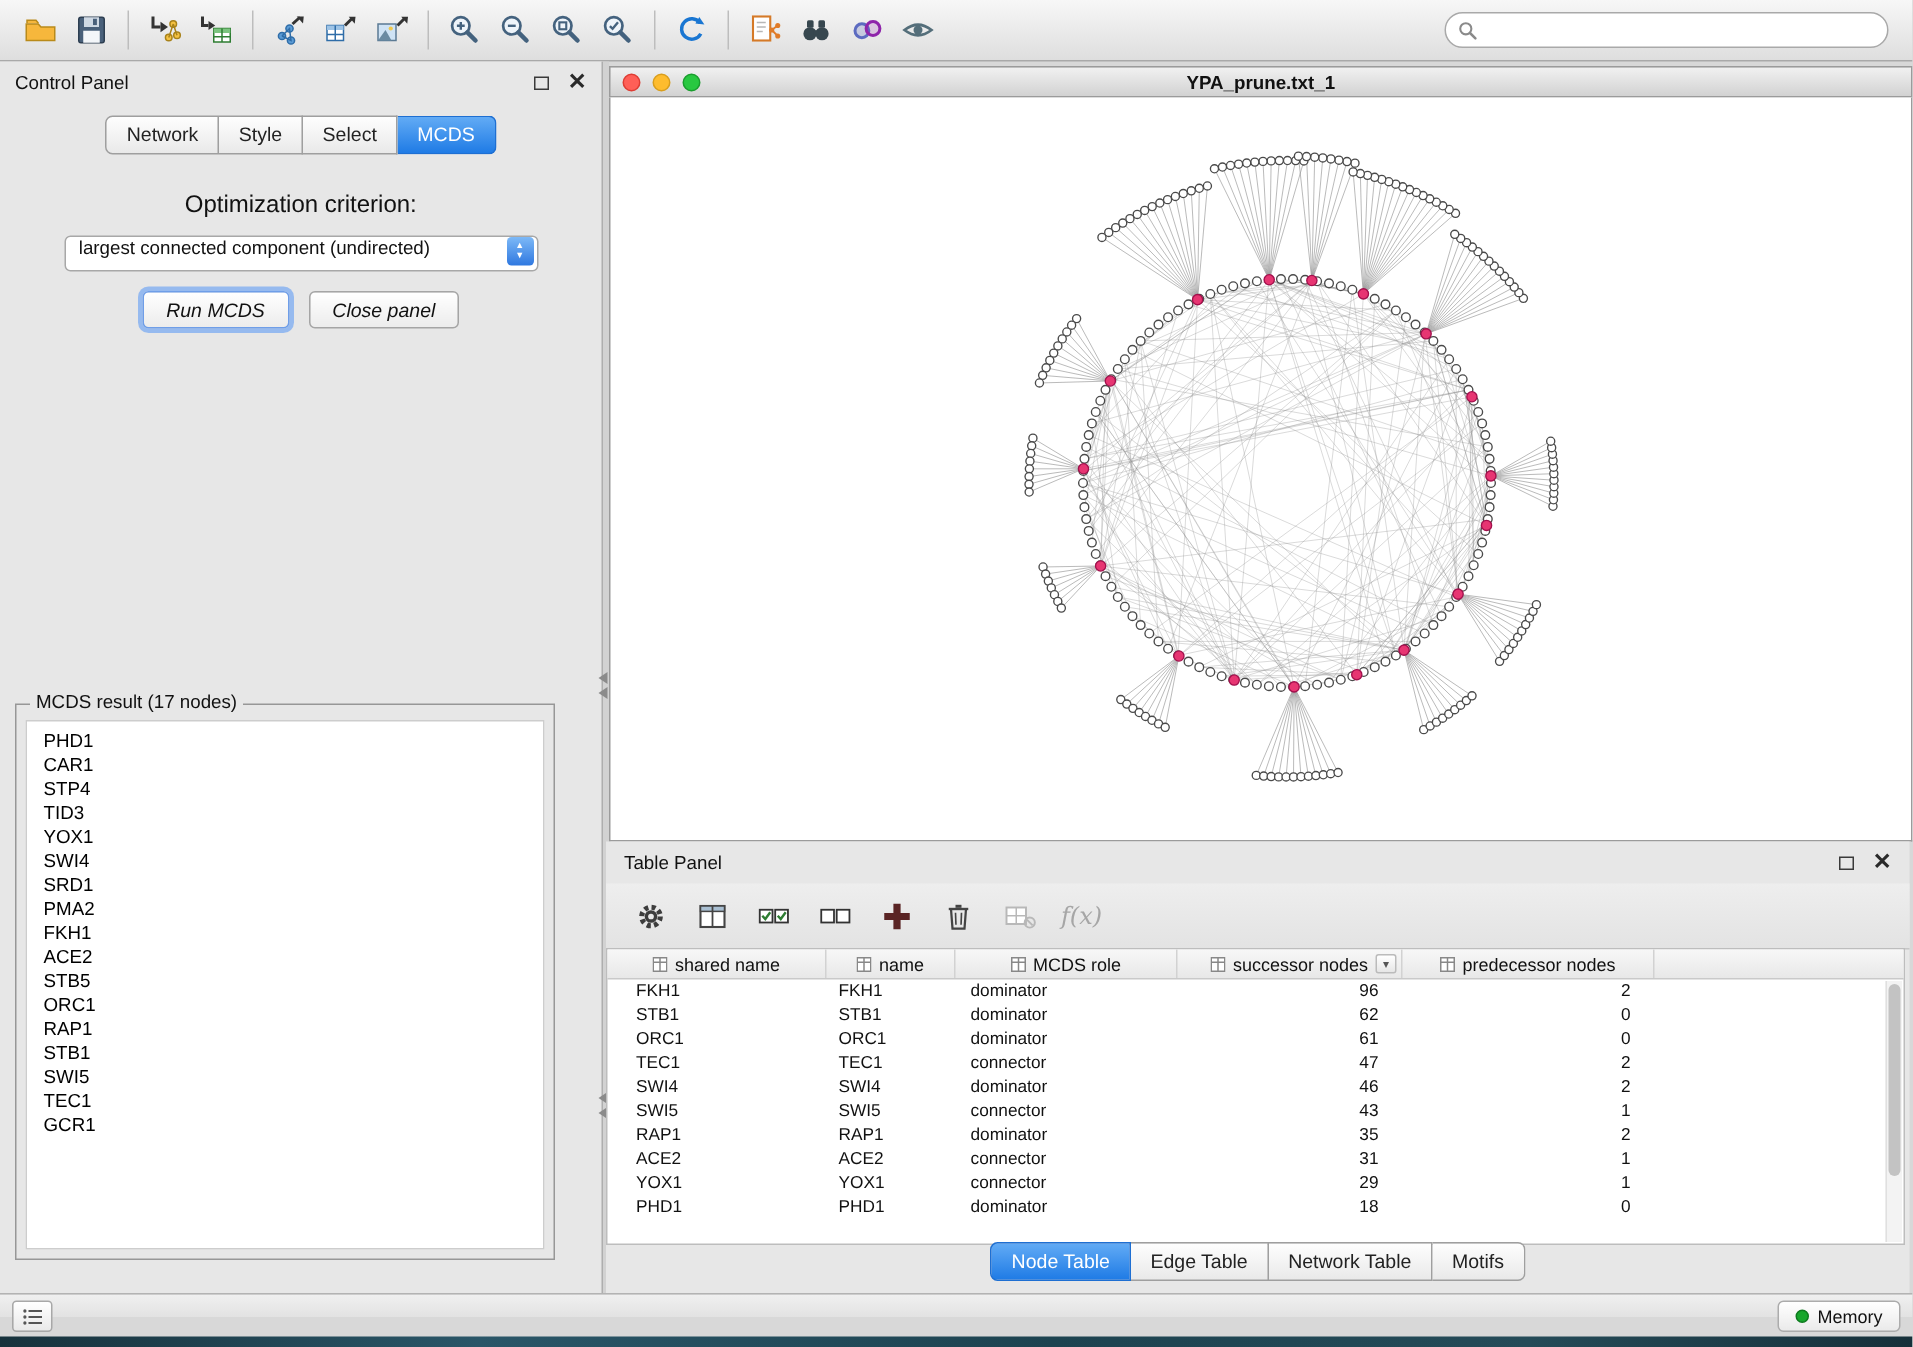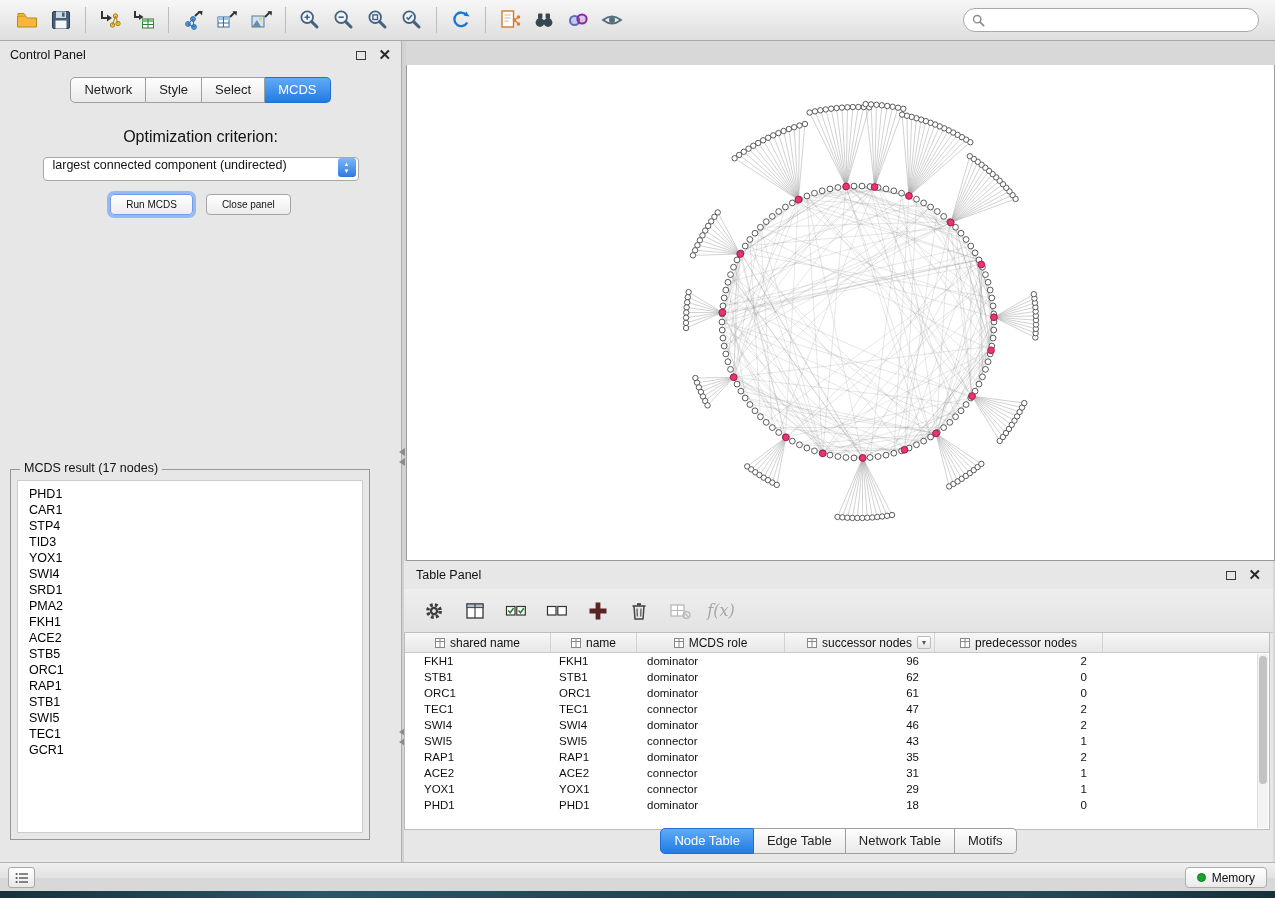--- a/index.html
+++ b/index.html
@@ -32,22 +32,22 @@
   .seg-tab:first-child { border-left:1px solid #9f9f9f; border-radius:5px 0 0 5px; }
   .seg-tab:last-child { border-radius:0 5px 5px 0; }
   .seg-tab.selected { background:linear-gradient(#62abf5,#1f7be5); color:#fff; border-color:#1e6fd2; }
   .cp-opt-label { text-align:center; margin-top:25px; font-size:16px; }
   .cp-combo { margin:11px auto 0; width:316px; height:24px; background:#fff; border:1px solid #a8a8a8;
     border-radius:4px; display:flex; align-items:flex-start; padding:0 2px 0 9px; font-size:12.5px; }
   .combo-arrows { margin-left:auto; width:18px; height:19px; border-radius:3px;
     background:linear-gradient(#7db9f7,#2f78e0); color:#fff; display:flex; flex-direction:column;
     align-items:center; justify-content:center; font-size:6px; line-height:1.1; }
   .cp-buttons { display:flex; justify-content:center; gap:13px; margin-top:13px; }
-  .btn { font-size:10px; padding:4px 15px; background:linear-gradient(#ffffff,#ececec);
-    border:1px solid #a5a5a5; border-radius:4px; color:#111; }
+  .btn { font-size:13px; padding:4px 15px; background:linear-gradient(#ffffff,#ececec);
+    border:1px solid #a5a5a5; border-radius:4px; color:#111;font-style:italic; }
   .btn-focus { box-shadow:0 0 0 3px rgba(96,156,245,.6); border-color:#6f9ee8; }
   .groupbox { position:absolute; left:10px; width:360px; top:428px; height:371px; border:1px solid #979797; }
   .groupbox-title { position:absolute; top:-9px; left:9px; padding:0 4px; background:#e7e7e7; font-size:12.5px; }
   .groupbox-inner { position:absolute; left:6px; right:6px; top:10px; bottom:6px; background:#fff;
     border:1px solid #cdcdcd; overflow:hidden; padding-top:5px; }
   .list-item { font-size:12.5px; line-height:16px; padding-left:11px; color:#000; }
   
   .splitter { position:absolute; top:41px; left:402px; width:4px; height:821px; background:#d2d2d2; }
   .collapse-handle { position:absolute; width:8px; display:flex; flex-direction:column; gap:2px; }
   .tri-left { width:0; height:0; border-top:4px solid transparent; border-bottom:4px solid transparent; border-right:6px solid #8b8b8b; }
@@ -290,20 +290,28 @@
 <div class="collapse-handle" style="left:399px; top:448px;">
   <span class="tri-left"></span>
     <span class="tri-left"></span>
 </div>
 <div class="collapse-handle" style="left:399px; top:728px;">
   <span class="tri-left"></span>
     <span class="tri-left"></span>
 </div>
 
 <div class="network-window">
+  <div class="net-titlebar">
+    <span class="traffic">
+      <span class="light" style="background:#ff5f57; border:1px solid #de3d34;"></span>
+      <span class="light" style="background:#febc2e; border:1px solid #d99e1d;"></span>
+      <span class="light" style="background:#28c840; border:1px solid #1a9e2e;"></span>
+    </span>
+    <span class="net-title">YPA_prune.txt_1</span>
+  </div>
   <div class="net-canvas">
     <svg id="network-svg" width="865" height="494" viewBox="0 0 865 494">
         <g>
           <line x1="497.51473949229097" y1="384.7981964268835" x2="559.100204032216" y2="339.5248198313288" stroke="#8a8a8a" stroke-width="0.55" opacity="0.38"></line>
           <line x1="583.1951163149358" y1="225.05549777378621" x2="554.0215289339803" y2="168.21619192608904" stroke="#8a8a8a" stroke-width="0.55" opacity="0.38"></line>
           <line x1="415.8006098660572" y1="388.3659123753133" x2="342.899795967784" y2="174.47518016867127" stroke="#8a8a8a" stroke-width="0.55" opacity="0.38"></line>
           <line x1="565.0591972405776" y1="331.0709087620437" x2="399.88744883246363" y2="130.97021338927064" stroke="#8a8a8a" stroke-width="0.55" opacity="0.38"></line>
           <line x1="318.8048836850641" y1="288.94450222621373" x2="446.9698674161319" y2="121.05972623480397" stroke="#8a8a8a" stroke-width="0.55" opacity="0.38"></line>
           <line x1="584.0280736997976" y1="285.27598995121525" x2="568.1019312003604" y2="187.83976786370602" stroke="#8a8a8a" stroke-width="0.55" opacity="0.38"></line>
           <line x1="542.7976882064766" y1="357.345325949675" x2="315" y2="257" stroke="#8a8a8a" stroke-width="0.55" opacity="0.38"></line>

